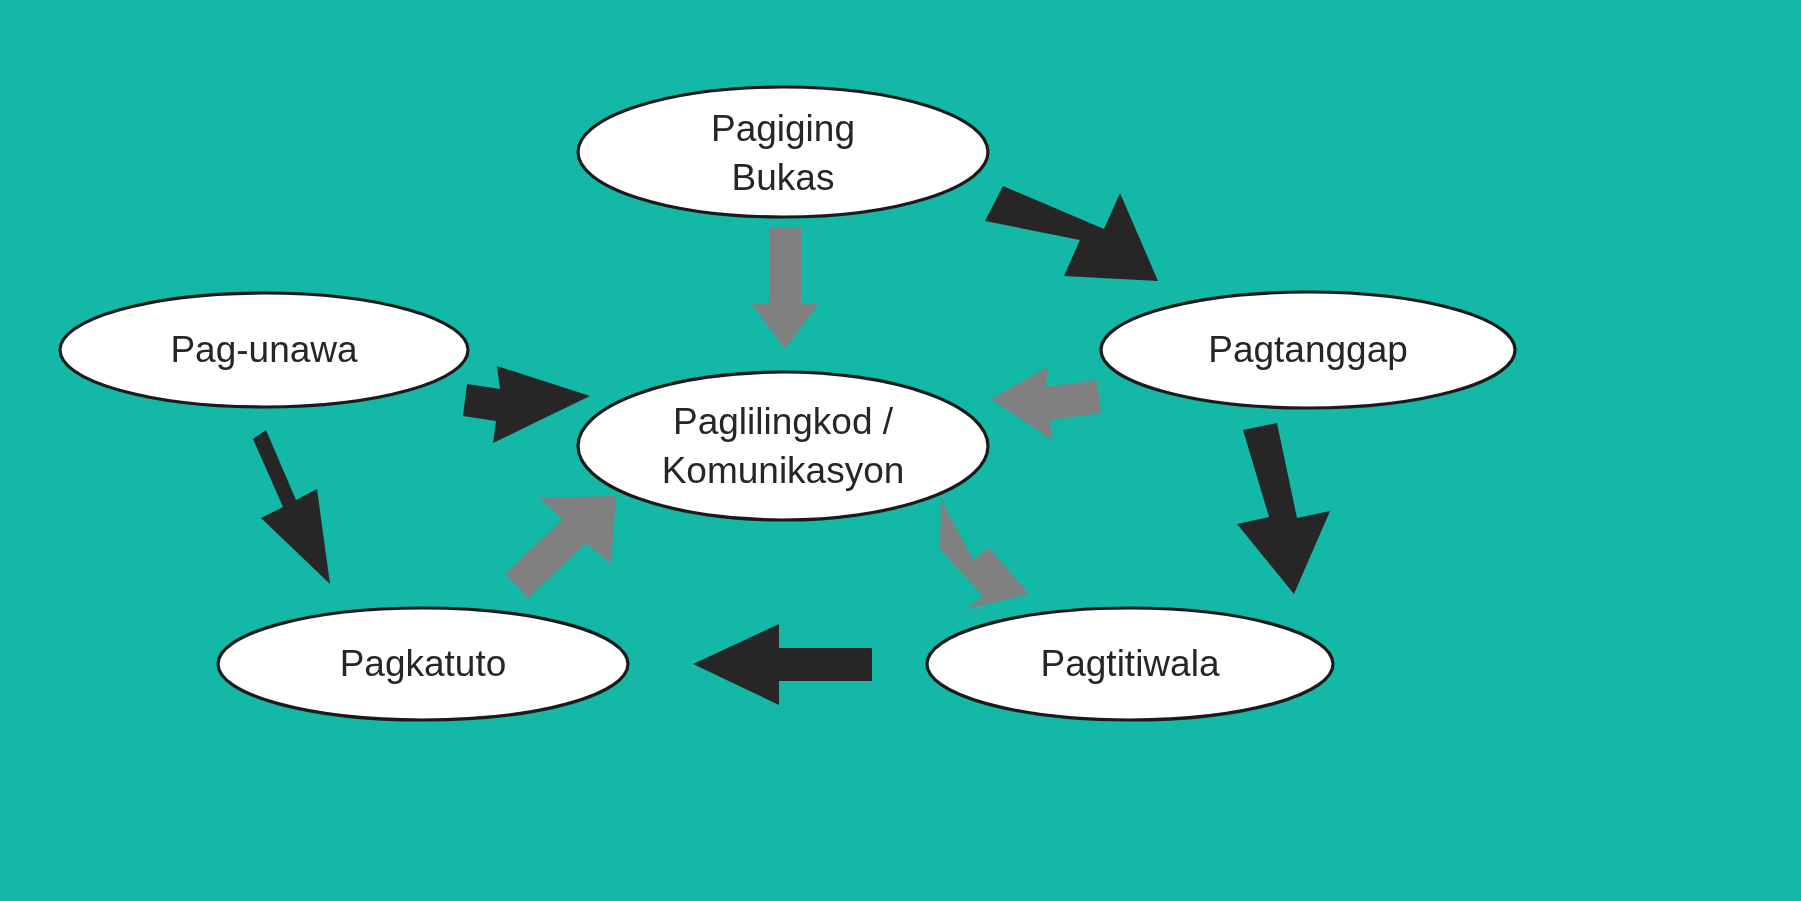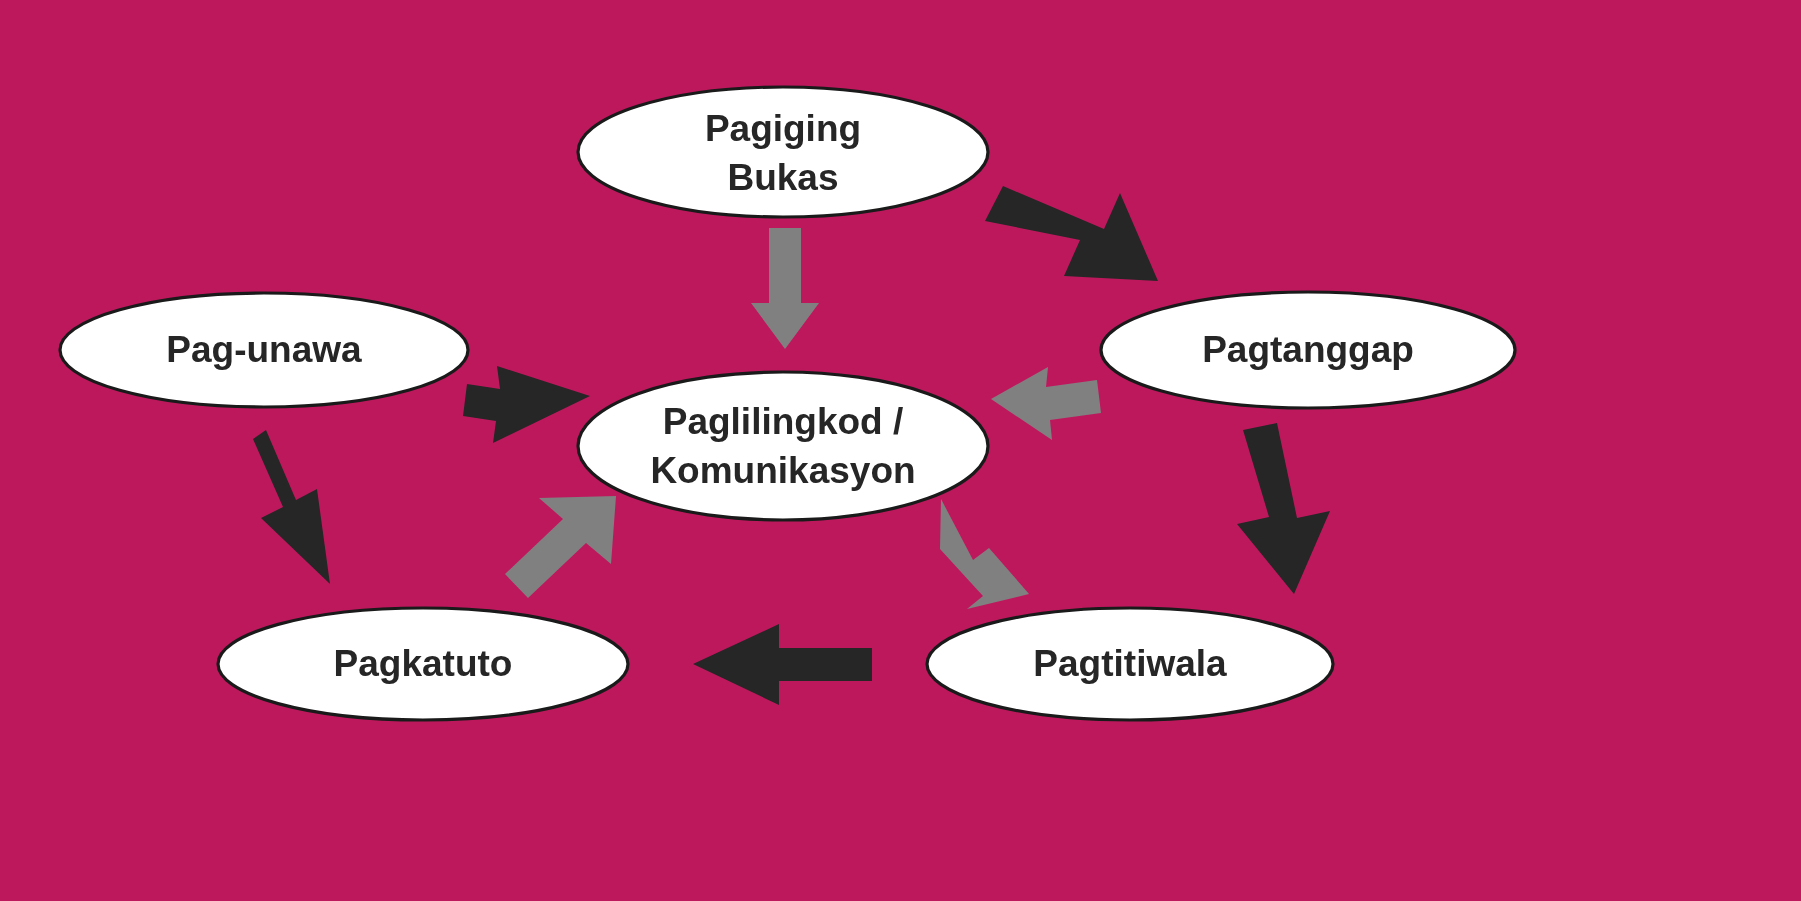--- a/index.html
+++ b/index.html
@@ -46,21 +46,21 @@
     stroke: none;
   }
   .arrow-gray {
     fill: #808080;
     stroke: none;
   }
 </style>
 </head>
 <body>
 
-<div id="canvas" style="background: #be185d; font-weight: bold;">
+<div id="canvas" style="background: #14b8a6;">
 
   <svg id="diagram-svg" viewBox="0 0 1801 901">
 
     <g>
       <polygon class="arrow-dark" points="1003,186 1104,229 1120,193 1158,281 1064,276 1080,240 985,221" fill="#262626"></polygon>
     </g>
 
     <g>
       <polygon class="arrow-gray" points="769,228 801,228 801,303 819,303 785,349 751,303 769,303" fill="#808080"></polygon>
     </g>

